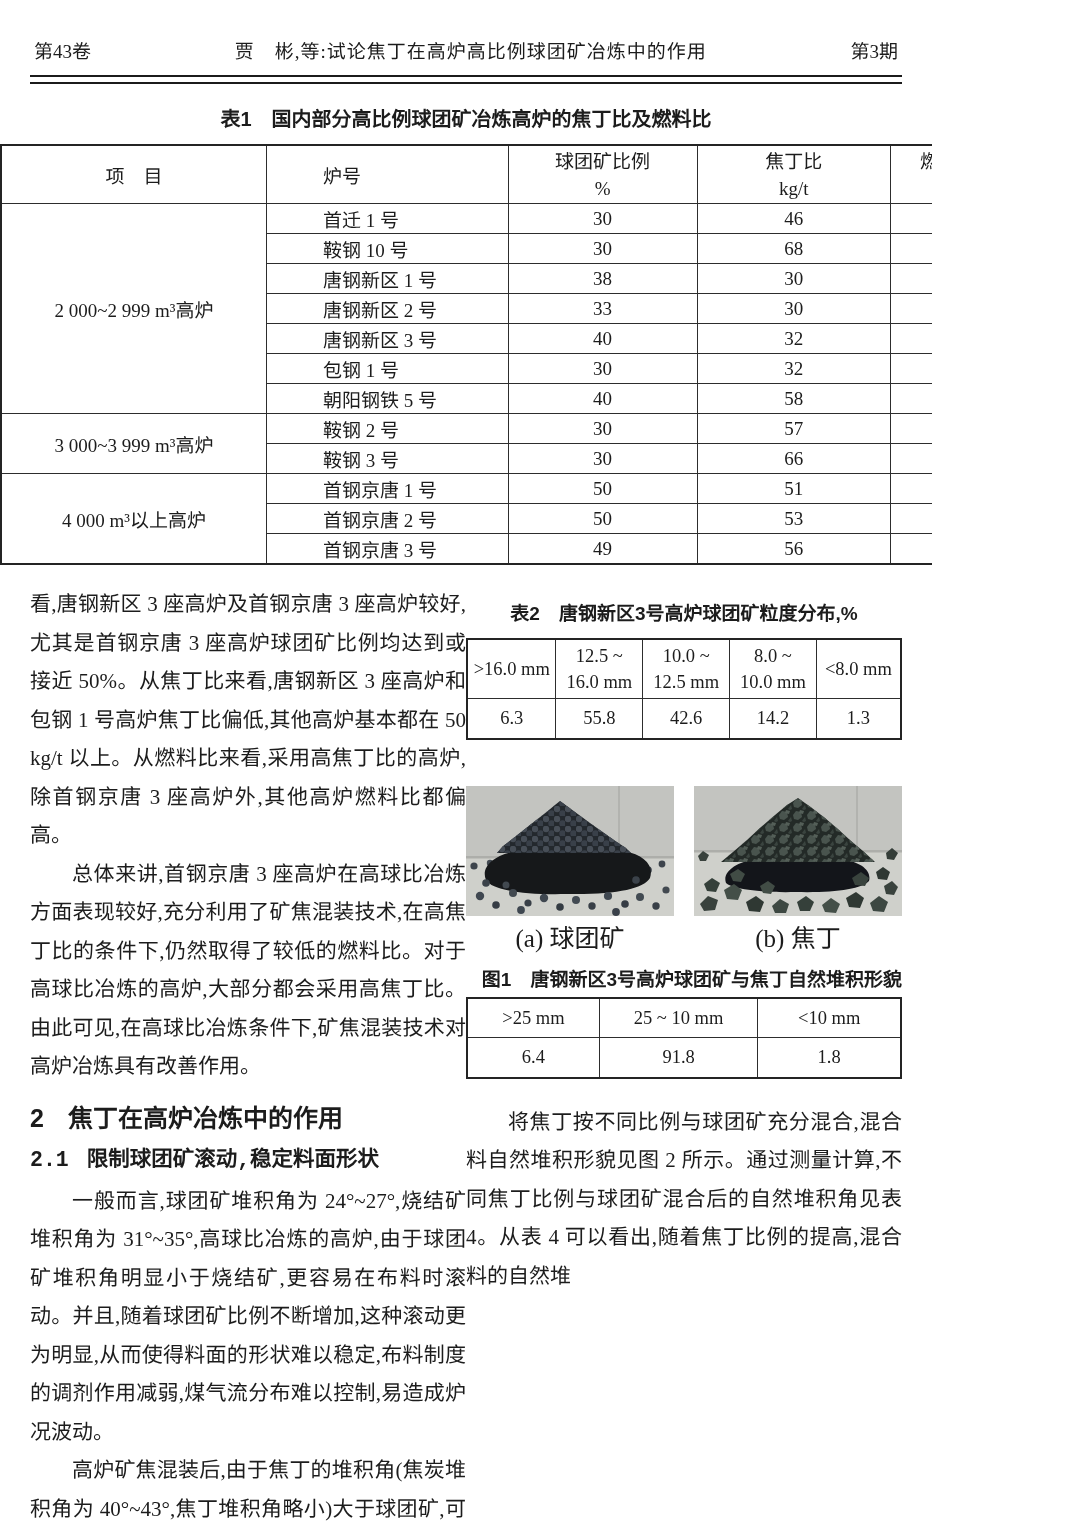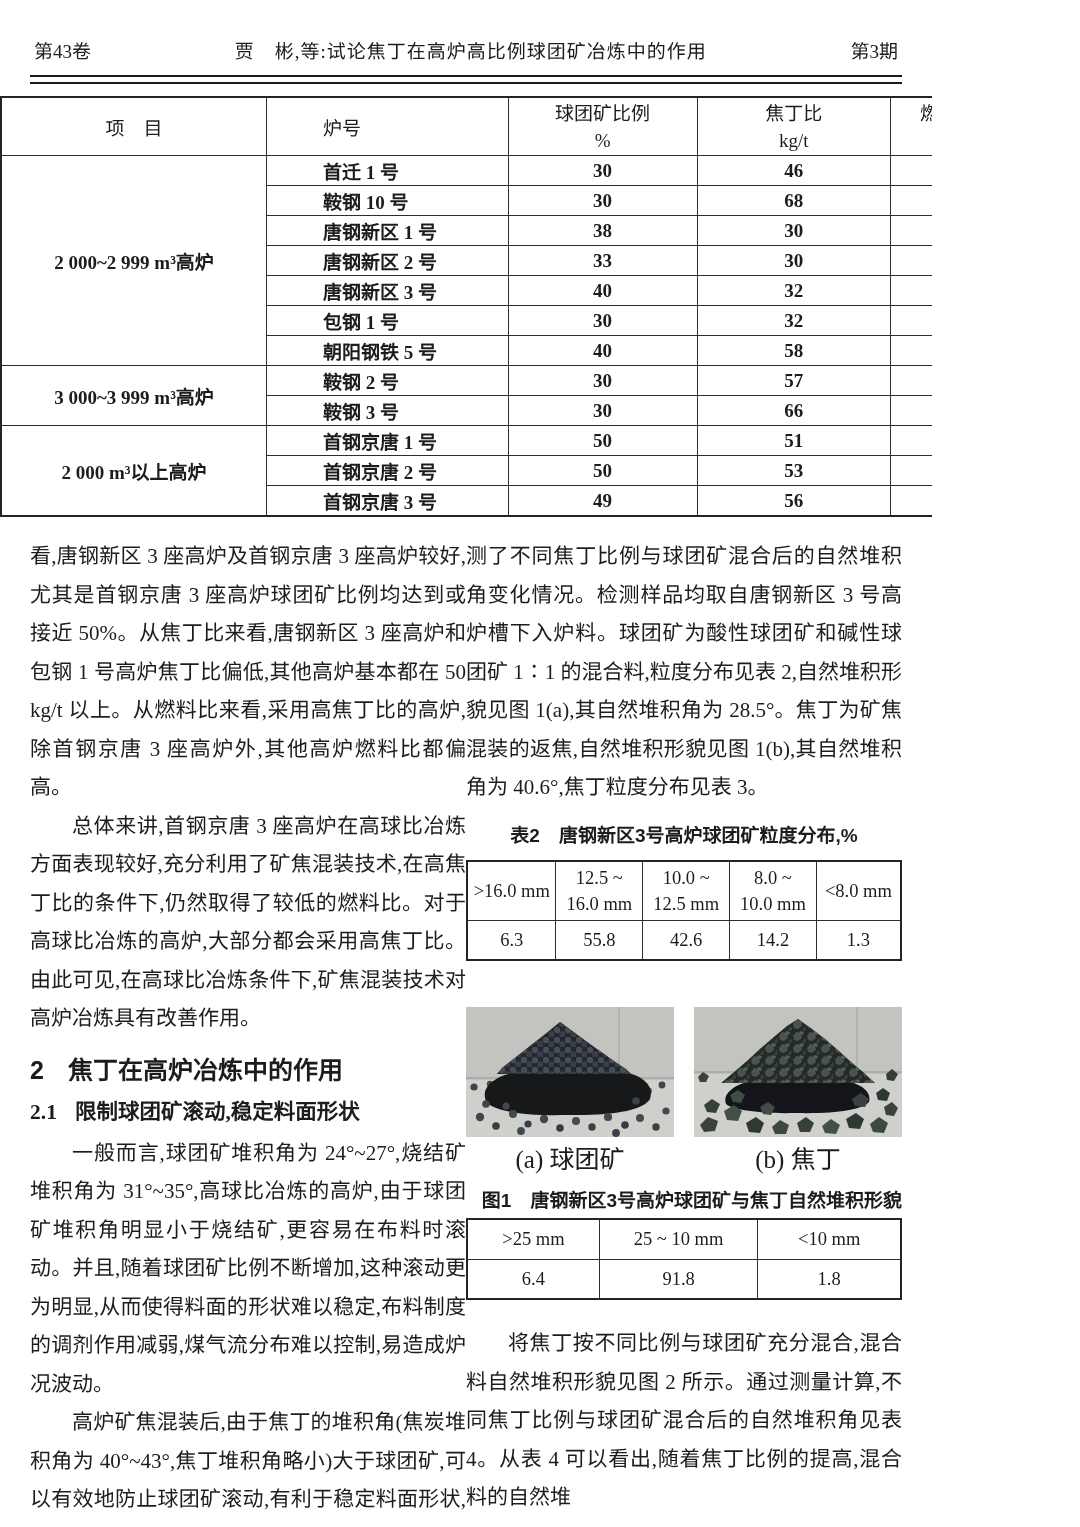--- a/index.html
+++ b/index.html
@@ -22,32 +22,32 @@
     font-size:20px;text-align:center;line-height:26px;}
   .t1cap{margin-top:22px;}
 
   
   table.t1{width:1008px;margin:12px auto 0 auto;border-collapse:collapse;
     font-size:19px;table-layout:fixed;border:2px solid #242424;}
   .t1 th,.t1 td{border:1px solid #2d2d2d;text-align:center;padding:0;
     font-weight:normal;overflow:hidden;white-space:nowrap;}
   .t1 thead th{height:57px;}
   .t1 thead .two div{line-height:27px;}
-  .t1 tbody td{height:29px;font-weight:bold;}
+  .t1 tbody td{height:29px;}
   .t1 .fur{text-align:left;padding-left:56px;}
 
   
   .cols{display:flex;justify-content:space-between;padding:0 30px;margin-top:20px;}
   .col{width:489px;font-size:21px;line-height:38.5px;text-align:justify;}
   .col p{margin:0;}
   p.ind{text-indent:2em;}
   h2.sec{font-family:"Liberation Sans","DejaVu Sans",sans-serif;font-size:25px;
     font-weight:bold;margin:15px 0 9px 0;line-height:34px;}
   h2.sec .hsp{margin-left:24px;}
-  h3.sec{font-family:Liberation Serif, serif;font-size:21.5px;
+  h3.sec{font-family:Liberation Mono, monospace;font-size:21.5px;
     font-weight:bold;margin:7px 0 6px 0;line-height:32px;}
   h3.sec .hsp{margin-left:18px;}
 
   
   .tblcap{margin:16px 0 11px 0;font-size:19px;}
   table.t23{width:100%;border-collapse:collapse;font-size:18.5px;text-align:center;
     table-layout:fixed;border:2px solid #242424;}
   .t23 th,.t23 td{border:1px solid #2d2d2d;font-weight:normal;padding:0;white-space:nowrap;}
   .t23 thead th div{line-height:26px;}
   table.t2 thead th{height:58px;}
@@ -68,20 +68,21 @@
 
 <div class="page">
 
   <div class="phead">
     <span>第43卷</span>
     <span class="ptitle">贾　彬,等:试论焦丁在高炉高比例球团矿冶炼中的作用</span>
     <span>第3期</span>
   </div>
   <div class="rule"></div>
 
+  <div class="capline t1cap">表1　国内部分高比例球团矿冶炼高炉的焦丁比及燃料比</div>
   <table class="t1">
     <colgroup>
       <col style="width:26.4%">
         <col style="width:24.0%">
         <col style="width:18.8%">
       <col style="width:19.2%">
         <col style="width:11.6%">
     </colgroup>
     <thead>
       <tr>
@@ -152,21 +153,21 @@
         <td>57</td>
         <td>560</td>
       </tr>
       <tr>
         <td class="fur">鞍钢 3 号</td>
         <td>30</td>
         <td>66</td>
         <td>591</td>
       </tr>
       <tr>
-        <td rowspan="3">2 000 m³以上高炉</td>
+        <td rowspan="3">4 000 m³以上高炉</td>
         <td class="fur">首钢京唐 1 号</td>
         <td>50</td>
         <td>51</td>
         <td>504</td>
       </tr>
       <tr>
         <td class="fur">首钢京唐 2 号</td>
         <td>50</td>
         <td>53</td>
         <td>527</td>
@@ -190,21 +191,20 @@
       </h2>
       <h3 class="sec">
         <span>2.1</span><span class="hsp">限制球团矿滚动,稳定料面形状</span>
       </h3>
       <p class="ind">一般而言,球团矿堆积角为 24°~27°,烧结矿堆积角为 31°~35°,高球比冶炼的高炉,由于球团矿堆积角明显小于烧结矿,更容易在布料时滚动。并且,随着球团矿比例不断增加,这种滚动更为明显,从而使得料面的形状难以稳定,布料制度的调剂作用减弱,煤气流分布难以控制,易造成炉况波动。</p>
       <p class="ind">高炉矿焦混装后,由于焦丁的堆积角(焦炭堆积角为 40°~43°,焦丁堆积角略小)大于球团矿,可以有效地防止球团矿滚动,有利于稳定料面形状,并随着焦丁量的提高,其作用将更加明显。因此,高球比冶炼的高炉,可通过提高焦丁混装量来稳定料面,便于更好地控制煤气流分布。</p>
 
     </div>
 
     <div class="col">
-      <p>测了不同焦丁比例与球团矿混合后的自然堆积角变化情况。检测样品均取自唐钢新区 3 号高炉槽下入炉料。球团矿为酸性球团矿和碱性球团矿 1∶1 的混合料,粒度分布见表 2,自然堆积形貌见图 1(a),其自然堆积角为 28.5°。焦丁为矿焦混装的返焦,自然堆积形貌见图 1(b),其自然堆积角为 40.6°,焦丁粒度分布见表 3。</p>
 
       <div class="capline tblcap">表2　唐钢新区3号高炉球团矿粒度分布,%</div>
       <table class="t23 t2">
         <colgroup>
             <col style="width:20.5%">
             <col style="width:20%">
             <col style="width:20%">
             <col style="width:20%">
             <col style="width:19.5%">
           </colgroup>

